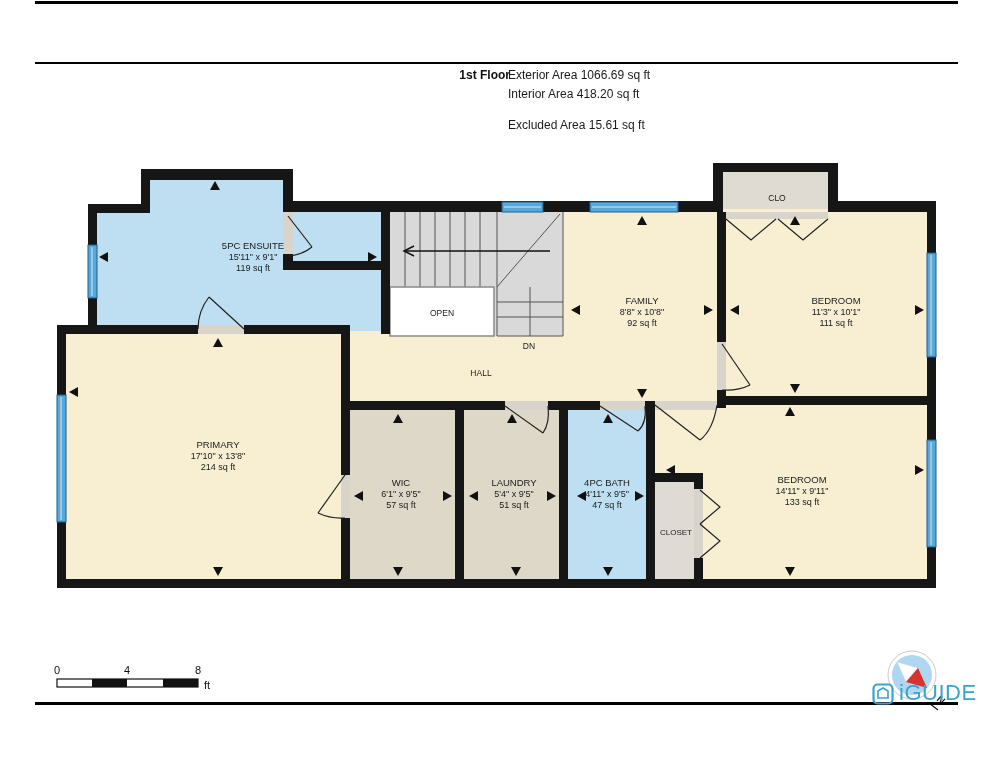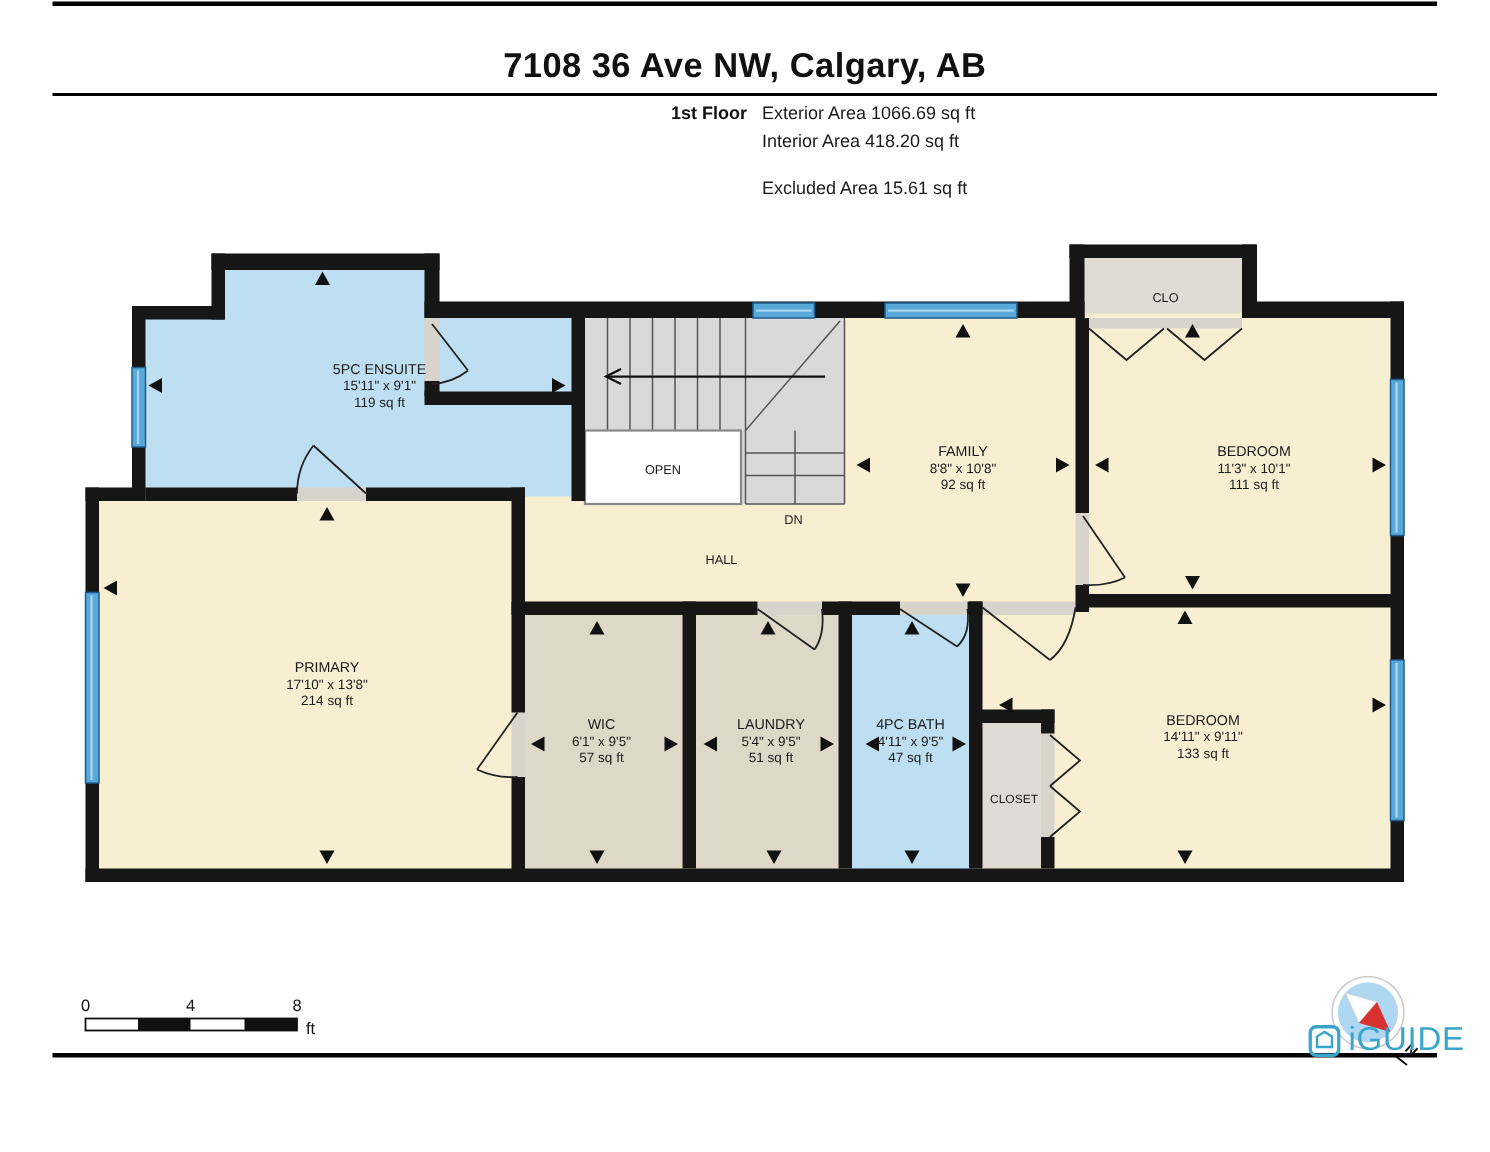--- a/index.html
+++ b/index.html
@@ -1,40 +1,39 @@
 <!DOCTYPE html>
 <html><head>
 <meta charset="utf-8">
 <style>
   html,body{margin:0;padding:0;background:#fff;}
   .page{position:relative;width:993px;height:768px;background:#fff;overflow:hidden;
         font-family:"Liberation Sans",sans-serif;color:#111;}
   .rule{position:absolute;background:#000;}
   .title{position:absolute;top:30px;left:0;width:100%;text-align:center;
          font-size:23px;font-weight:bold;letter-spacing:.3px;}
-  .floorlab{position:absolute;top:68px;left:388px;width:110px;text-align:right;
+  .floorlab{position:absolute;top:68px;left:400px;width:110px;text-align:right;
             font-size:12px;font-weight:bold;}
   .arealine{position:absolute;left:508px;font-size:12px;color:#1a1a1a;}
   .prepared{position:absolute;top:677px;left:0;width:100%;text-align:center;font-size:11px;color:#333;}
   .disclaimer{position:absolute;top:709px;left:40px;width:790px;font-size:10.5px;color:#1a1a1a;}
   .brand{position:absolute;top:680px;left:872px;display:flex;align-items:center;gap:4px;}
   .brand .txt{font-size:22px;color:#3BA4CB;letter-spacing:.5px;}
   svg text{font-family:"Liberation Sans",sans-serif;}
   .roomname{font-size:9.5px;fill:#1a1a1a;}
   .roomdim{font-size:9px;fill:#1a1a1a;}
   .small{font-size:8.5px;fill:#1a1a1a;}
 </style>
 </head>
 <body>
 
 <div class="page">
 
   <div class="rule" style="top:1px;left:35px;width:923px;height:3px;"></div>
 
-  <div class="title">7108 36 Ave NW, Calgary, AB</div>
   <div class="rule" style="top:62px;left:35px;width:923px;height:2px;"></div>
   <div class="floorlab">1st Floor</div>
   <div class="arealine" style="top:68px;">Exterior Area 1066.69 sq ft</div>
   <div class="arealine" style="top:87px;">Interior Area 418.20 sq ft</div>
   <div class="arealine" style="top:106px;margin-top:12px;">Excluded Area 15.61 sq ft</div>
 
   <svg width="993" height="768" viewBox="0 0 993 768" style="position:absolute;top:0;left:0;">
 
     <g>
       <path d="M145,172 L293,172 L293,204 L716,204 L716,166 L835,166 L835,204 L933,204 L933,585 L60,585 L60,328 L91,328 L91,207 L145,207 Z" fill="#F8EFD3"></path>

